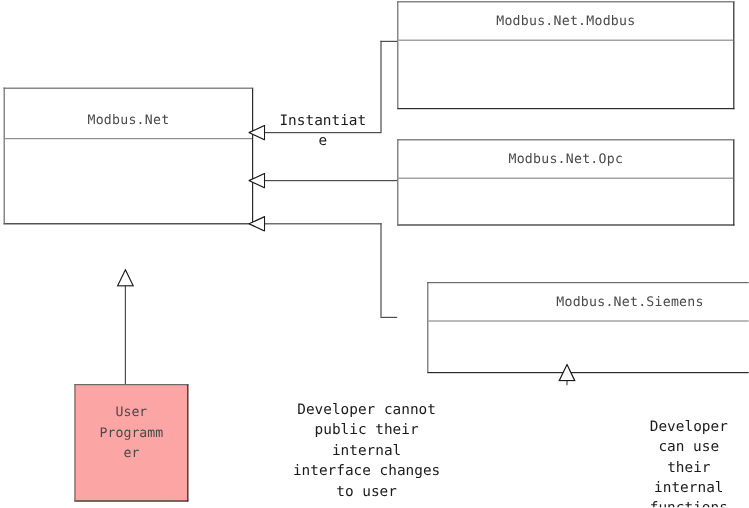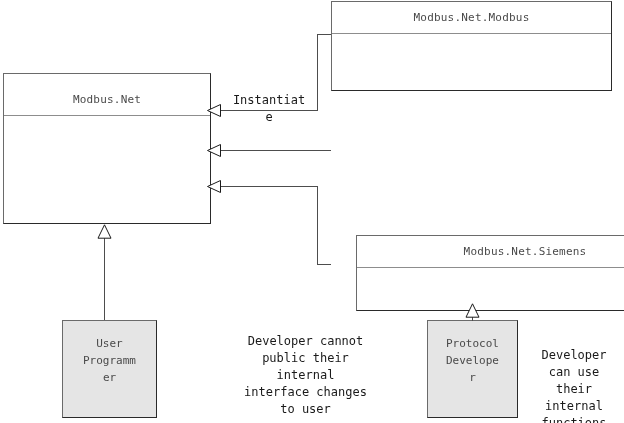--- a/index.html
+++ b/index.html
@@ -41,21 +41,21 @@
     left: 0;
     right: 0;
     height: 0;
     border-top: 1px solid #8d8d8d;
   }
 
   
   .plain-box {
     position: absolute;
     box-sizing: border-box;
-    background: #e5e5e5;
+    background: #fca5a5;
     border: 1px solid #6a6a6a;
     border-right-color: #2a2a2a;
     border-bottom-color: #2a2a2a;
   }
   .plain-box .plain-label {
     position: absolute;
     left: 4px;
     right: 4px;
     text-align: center;
     color: #4a4a4a;
@@ -98,47 +98,46 @@
     white-space: pre;
   }
   .note.center { text-align: center; margin-top: 36px; }
   .note.left   { text-align: left; }
 </style>
 </head>
 <body>
 
 <div id="canvas">
 
-  <div class="uml-box" style="left:3px; top:73px; width:208px; height:151px;">
+  <div class="uml-box" style="left:3px; top:73px; width:208px; height:114px;">
     <div class="box-title" style="top:19px;">Modbus.Net</div>
     <div class="box-divider" style="top:41px;"></div>
   </div>
 
   <div class="uml-box" style="left:331px; top:1px; width:281px; height:90px;">
     <div class="box-title" style="top:9px;">Modbus.Net.Modbus</div>
     <div class="box-divider" style="top:31px;"></div>
   </div>
 
+  <div class="uml-box" style="left:331px; top:116px; width:281px; height:72px;">
+    <div class="box-title" style="top:9px;">Modbus.Net.Opc</div>
+    <div class="box-divider" style="top:31px;"></div>
+  </div>
 
   <div class="uml-box" style="left:331px; top:235px; width:338px; height:76px;margin-left:25px;">
     <div class="box-title" style="top:9px;">Modbus.Net.Siemens</div>
     <div class="box-divider" style="top:31px;"></div>
   </div>
 
   <div class="plain-box" style="left:62px; top:320px; width:95px; height:98px;">
     <div class="plain-label" style="top:14px; white-space:pre;">User
 Programm
 er</div>
   </div>
 
-  <div class="plain-box" style="left:427px; top:320px; width:91px; height:98px;">
-    <div class="plain-label" style="top:14px; white-space:pre;">Protocol
-Develope
-r</div>
-  </div>
 
   <div class="hline" style="left:317px; top:34px; width:14px;"></div>
   <div class="vline" style="left:317px; top:34px; height:76px;"></div>
   <div class="hline" style="left:220px; top:110px; width:98px;"></div>
   <div class="arrow-left-outline" style="left:207px; top:104px;">
     <svg width="14" height="13" viewBox="0 0 14 13">
       <polygon points="0.5,6.5 13.5,0.5 13.5,12.5" fill="#ffffff" stroke="#1a1a1a" stroke-width="1"></polygon>
     </svg>
   </div>
 

